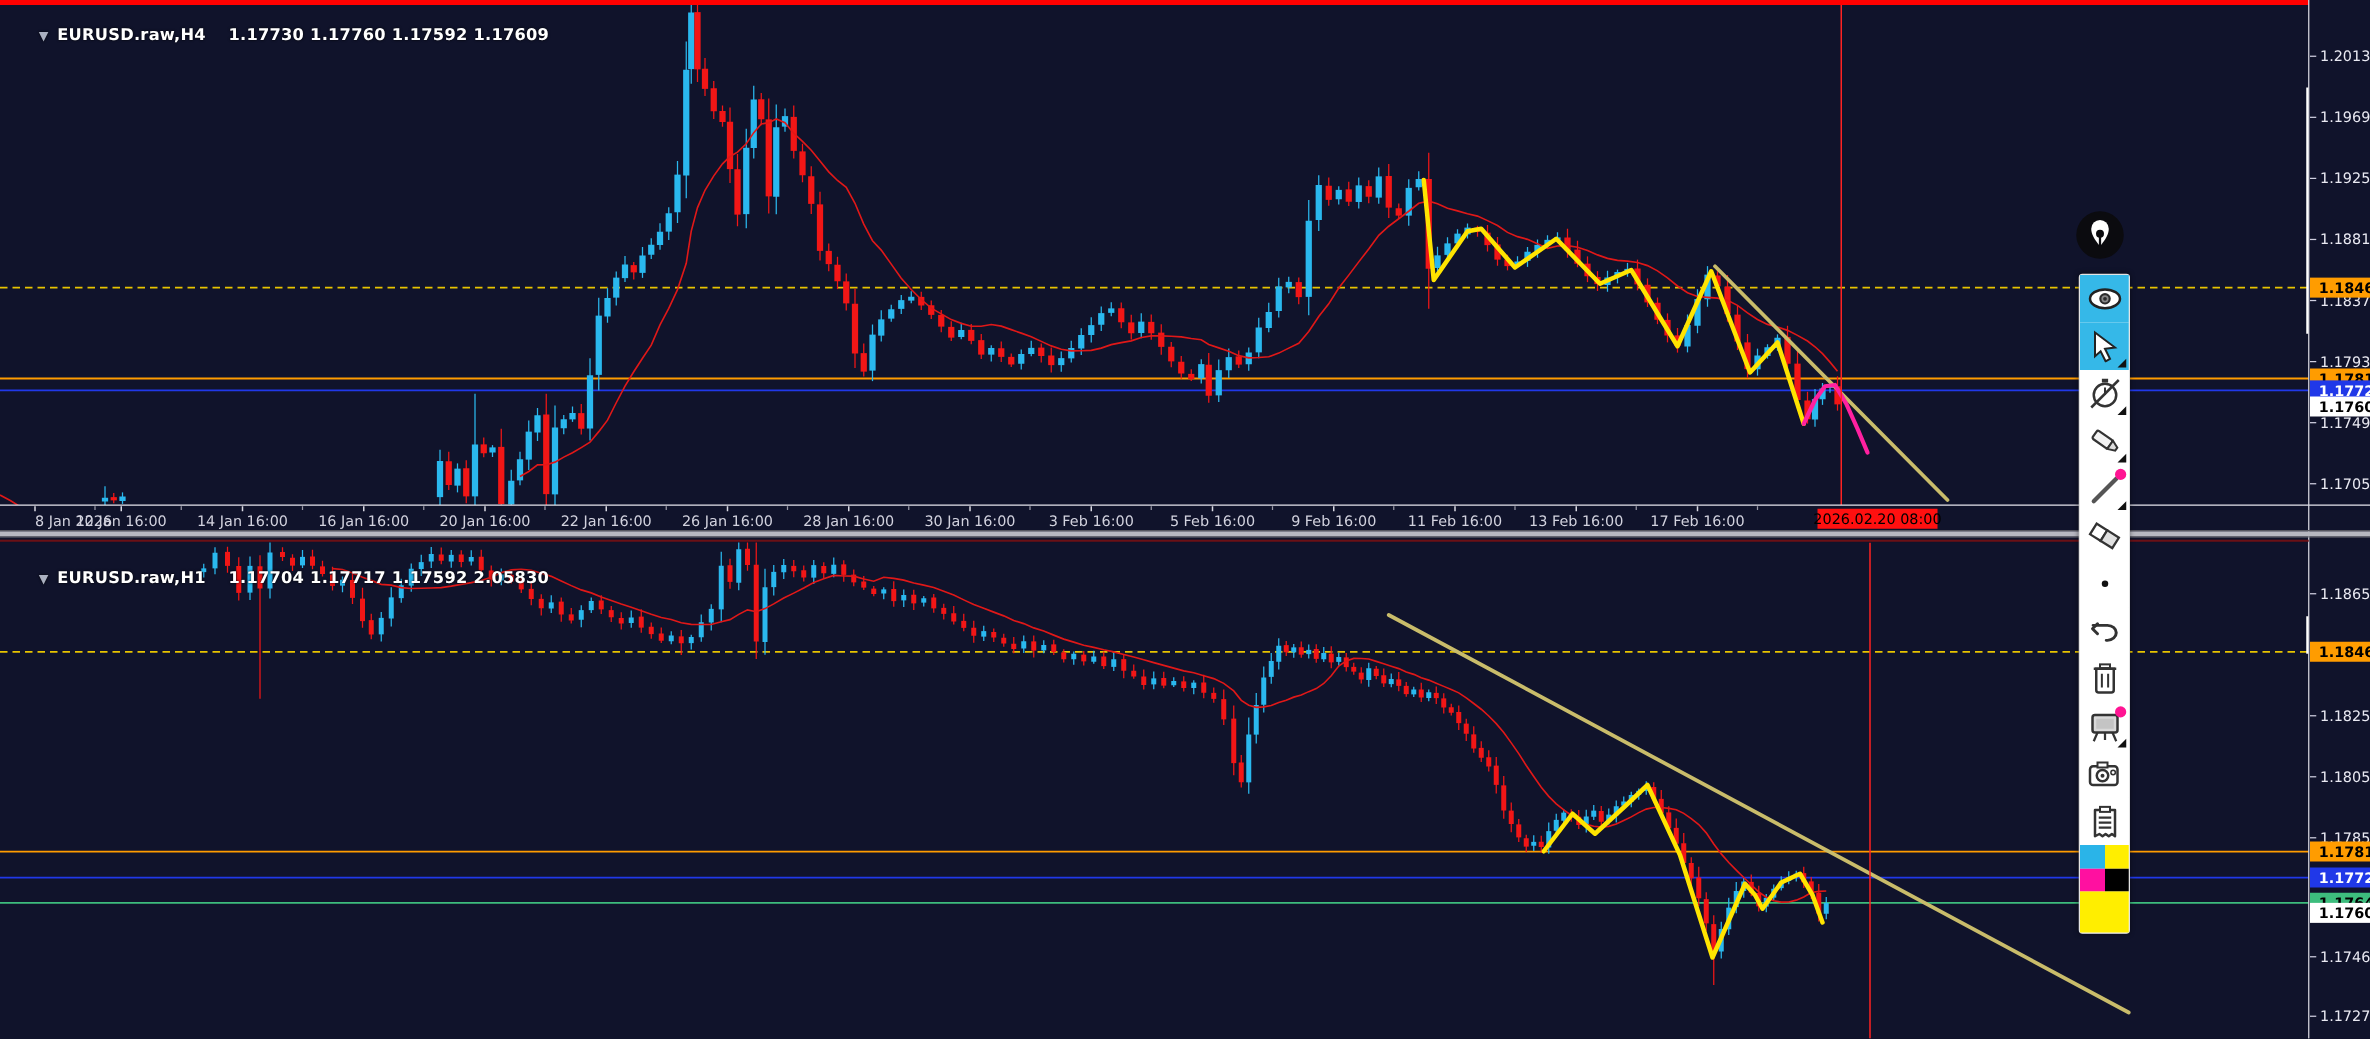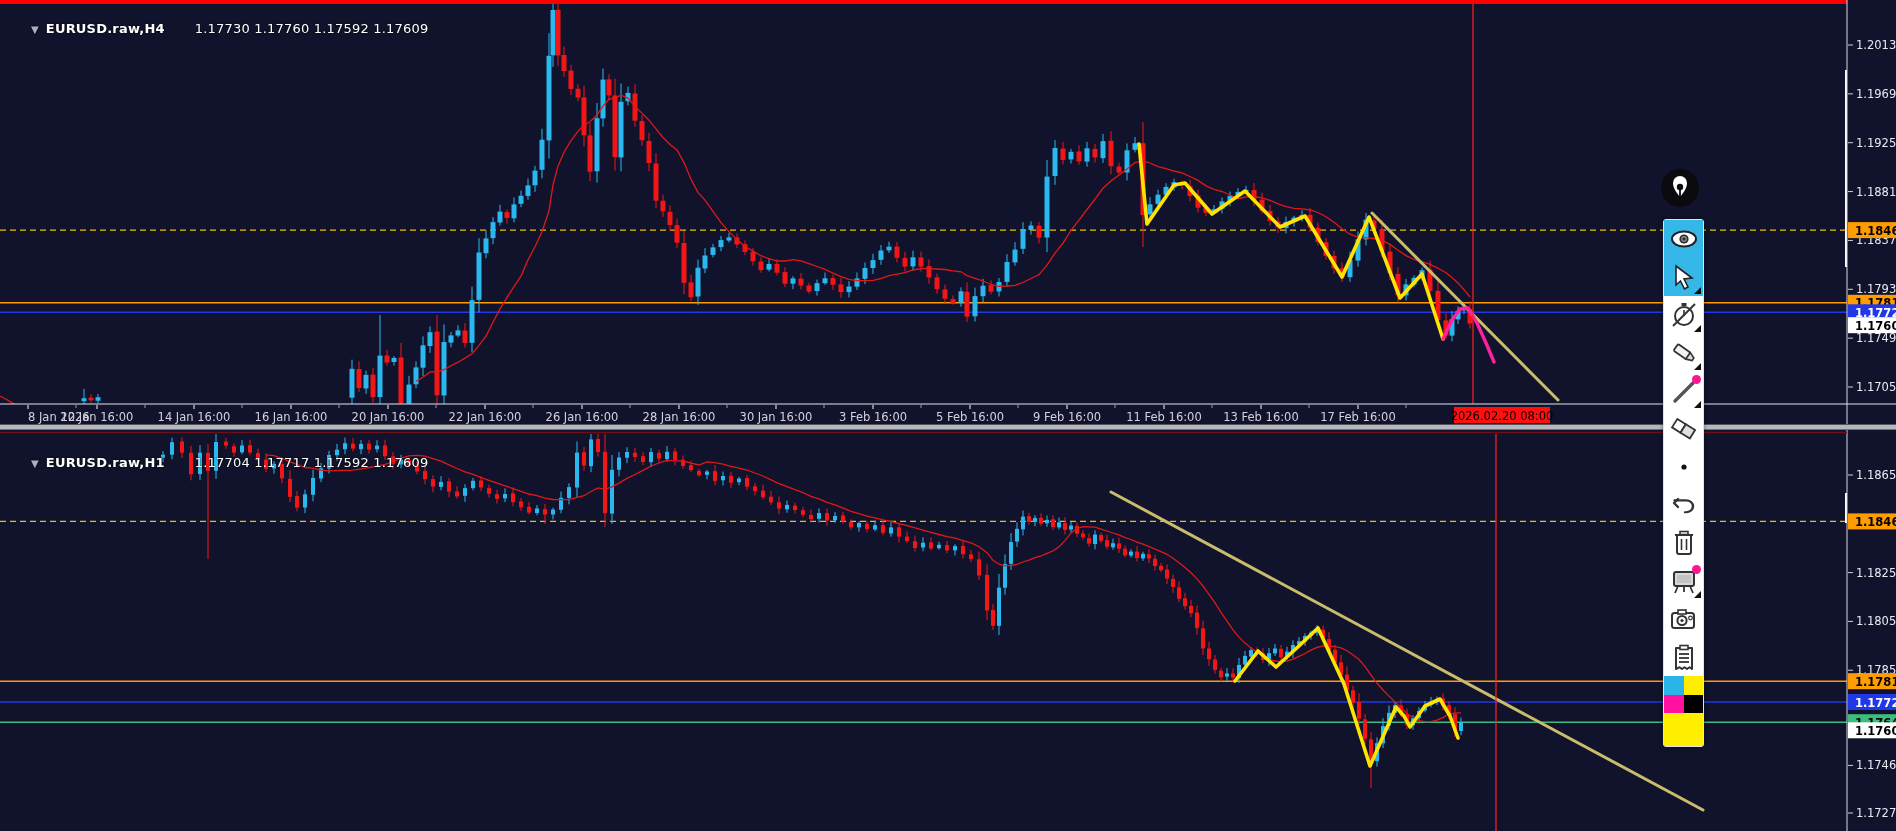--- a/index.html
+++ b/index.html
@@ -2,21 +2,21 @@
 <html><head>
 <meta charset="utf-8">
 <style>
   html,body{margin:0;padding:0;background:#10132b;}
   #stage{position:relative;width:1896px;height:831px;overflow:hidden;
          font-family:"DejaVu Sans",sans-serif;background:#10132b;}
   #chart-svg{position:absolute;left:0;top:0;}
   .title-bar{position:absolute;left:12px;color:#fff;font-size:13px;font-weight:600;
              letter-spacing:.2px;white-space:pre;z-index:5;text-shadow:0 0 2px #000;}
   .title-bar .tri{color:#aab0c0;font-size:10px;margin-right:7px;}
-  .title-bar .ohlc{margin-left:30px;font-weight:400;}
+  .title-bar .ohlc{margin-left:18px;font-weight:700;}
   
   #pen-fab{position:absolute;left:1661px;top:169px;width:38px;height:38px;border-radius:50%;
            background:#0b0b0f;z-index:20;display:flex;align-items:center;justify-content:center;}
   #draw-toolbar{position:absolute;left:1663px;top:219px;width:41px;background:#fff;
                 border:1px solid #e3e3e3;border-radius:3px;z-index:20;box-sizing:border-box;
                 box-shadow:0 0 4px rgba(0,0,0,.45);}
   .tb-btn{position:relative;width:100%;height:38px;display:flex;align-items:center;
           justify-content:center;background:#fff;}
   .tb-btn.sel{background:#35b8e8;}
   .corner{position:absolute;right:2px;bottom:2px;width:0;height:0;
@@ -842,21 +842,21 @@
       <rect x="0" y="425" width="1896" height="4" fill="#b7b7c0"></rect>
       <line x1="0" y1="424.5" x2="1896" y2="424.5" stroke="#55555f" stroke-width="1"></line>
       <line x1="0" y1="429.5" x2="1896" y2="429.5" stroke="#70707a" stroke-width="1"></line>
       <line x1="0" y1="432.5" x2="1847" y2="432.5" stroke="#6b1016" stroke-width="1.6"></line>
     </svg>
 
   <div class="title-bar" style="top:6px">
     <span class="tri">▼</span><span>EURUSD.raw,H4</span><span class="ohlc">1.17730 1.17760 1.17592 1.17609</span>
   </div>
   <div class="title-bar" style="top:440px">
-    <span class="tri">▼</span><span>EURUSD.raw,H1</span><span class="ohlc">1.17704 1.17717 1.17592 1.17609</span>
+    <span class="tri">▼</span><span>EURUSD.raw,H1</span><span class="ohlc">1.17704 1.17717 1.17592 2.05830</span>
   </div>
 
   <div id="pen-fab">
     <svg width="26" height="26" viewBox="0 0 26 26">
       <path d="M13 2 C8 8 6 12 6 16 a7 7 0 0 0 14 0 C20 12 18 8 13 2 Z" fill="#fff" transform="rotate(180 13 12)"></path>
       <circle cx="13" cy="12" r="3.2" fill="#0b0b0f"></circle>
       <rect x="12.1" y="13" width="1.8" height="9" fill="#0b0b0f"></rect>
     </svg>
   </div>
 

